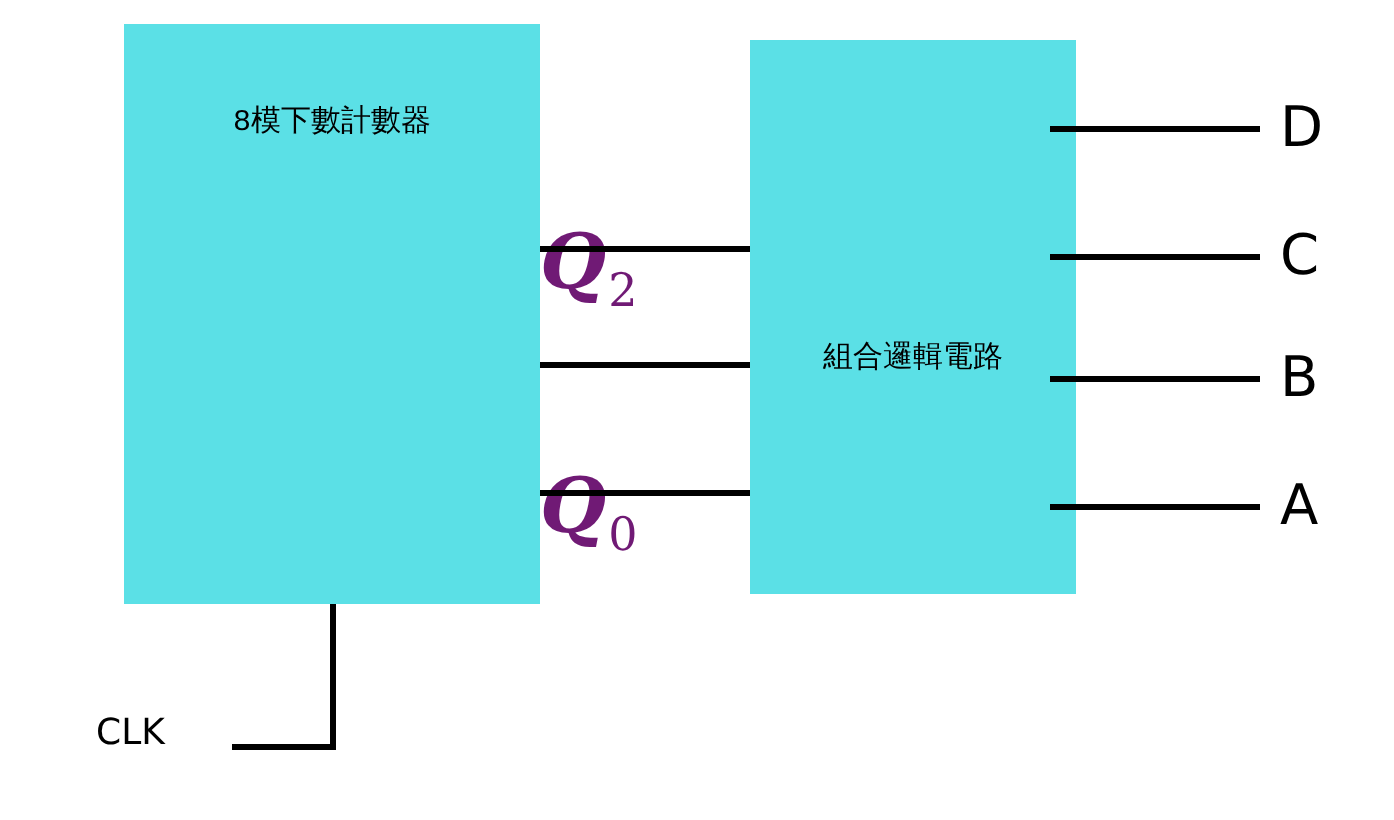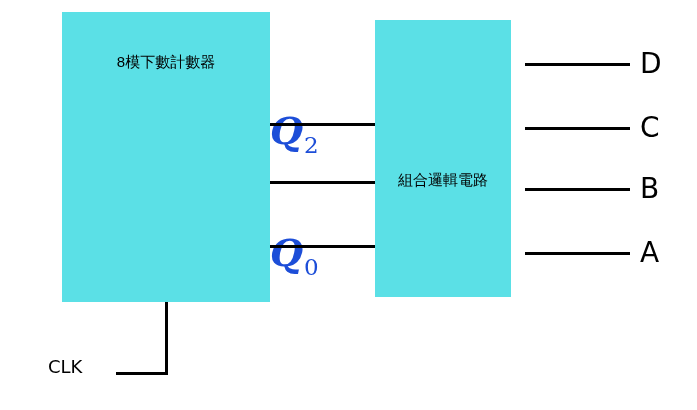--- a/index.html
+++ b/index.html
@@ -24,43 +24,43 @@
   }
   #counter-block {
     left: 62px;
     top: 12px;
     width: 208px;
     height: 290px;
   }
   #logic-block {
     left: 375px;
     top: 20px;
-    width: 136px;
+    width: 163px;
     height: 277px;
   }
   .block-title {
     position: absolute;
     left: 0;
     width: 100%;
     text-align: center;
     color: #000000;
-    font-family: Liberation Sans, sans-serif;
+    font-family: Liberation Mono, monospace;
     font-size: 15px;
     line-height: 1;
     white-space: nowrap;
   }
   #counter-title {
     top: 42px;
   }
   #logic-title {
     top: 152px;
   }
   .q-label {
     position: absolute;
-    color: #1d4ed8;
+    color: #701a75;
     font-family: "DejaVu Serif", "Liberation Serif", serif;
     font-style: italic;
     font-weight: 700;
     font-size: 38px;
     line-height: 1;
     white-space: nowrap;
   }
   .q-label .sub {
     font-style: normal;
     font-weight: 400;

